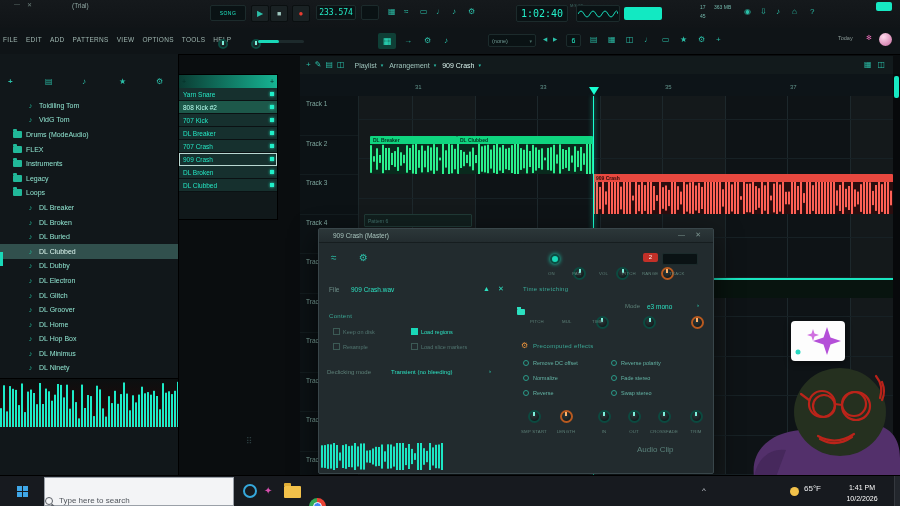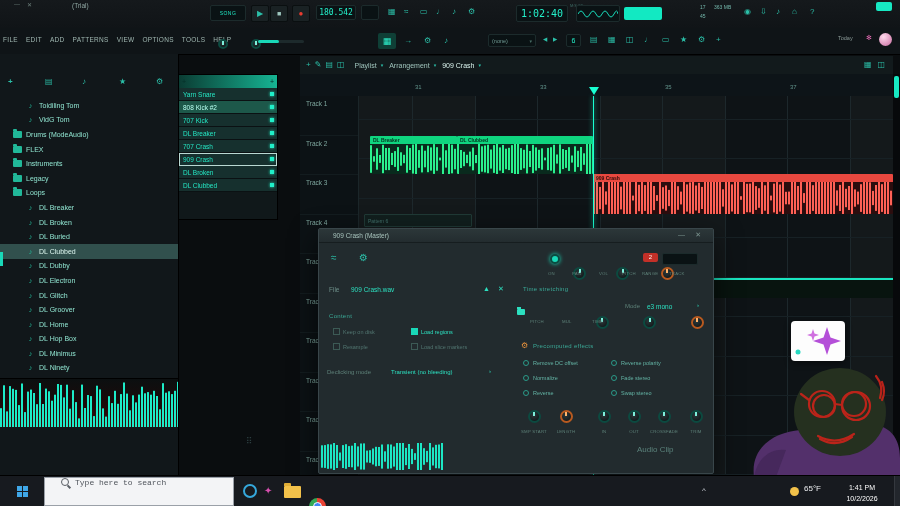--- a/index.html
+++ b/index.html
@@ -83,21 +83,21 @@
   .bknob .klabel{display:block;margin-top:2px;}
   .mini-folder{width:8px;height:6px;background:#2ce0c0;border-radius:1px;position:relative;display:inline-block;}
   .mini-folder::before{content:"";position:absolute;top:-2px;left:0;width:4px;height:2px;background:#2ce0c0;}
   
   .sticker{background:#fdfdfd;border-radius:4px;box-shadow:0 2px 6px rgba(0,0,0,.5);}
   
   .taskbar{background:#171a1f;border-top:1px solid #000;}
   .tk-start{display:flex;align-items:center;justify-content:center;}
   .win{display:grid;grid-template-columns:5px 5px;grid-template-rows:5px 5px;gap:1px;}
   .win b{background:#3fa7e8;}
-  .tk-search{background:#f3f4f6;border:1px solid #9aa0a8;box-sizing:border-box;display:flex;align-items:flex-start;gap:6px;padding:0 16px;font-family:Liberation Mono, monospace;}
+  .tk-search{background:#f3f4f6;border:1px solid #9aa0a8;box-sizing:border-box;display:flex;align-items:flex-end;gap:6px;padding:0 0;}
   .tk-search span{font-size:8px;color:#50555c;}
   .mag{width:8px;height:8px;border:1.5px solid #5a5f66;border-radius:50%;position:relative;display:inline-block;box-sizing:border-box;flex:none;}
   .mag::after{content:"";position:absolute;width:1.5px;height:4px;background:#5a5f66;left:6px;top:6px;transform:rotate(-45deg);}
   .app{width:17px;height:17px;border-radius:50%;position:relative;}
   .i-folder{width:17px;height:12px;margin-top:3px;background:#f2c14a;border-radius:1px;position:relative;}
   .i-folder::before{content:"";position:absolute;top:-3px;left:0;width:7px;height:3px;background:#e0ad35;border-radius:1px 1px 0 0;}
   .i-chrome{background:conic-gradient(#ea4335 0 120deg,#fbbc05 120deg 240deg,#34a853 240deg 360deg);}
   .i-chrome::after{content:"";position:absolute;inset:4px;border-radius:50%;background:#4285f4;border:1.5px solid #fff;box-sizing:border-box;}
   .clock{font-size:7px;color:#fff;text-align:center;line-height:1.5;}
 </style>
@@ -118,21 +118,21 @@
         <span class="gl">▶</span>
       </div>
     <div class="a tbtn" style="left:270px;top:5px">
         <span style="color:#9fc8c0;font-size:7px">■</span>
       </div>
     <div class="a tbtn" style="left:292px;top:5px">
         <span style="color:#e83c30;font-size:8px">●</span>
       </div>
 
     <div class="a disp" style="left:316px;top:5px;width:40px;height:15px">
-      <span class="mono" style="font-size:8px;color:#24f0ca">180.542</span>
+      <span class="mono" style="font-size:8px;color:#24f0ca">233.574</span>
     </div>
     <div class="a disp" style="left:361px;top:5px;width:18px;height:15px"></div>
 
     <span class="a gl" style="left:388px;top:8px">▦</span>
     <span class="a gl" style="left:404px;top:8px">≈</span>
     <span class="a gl" style="left:420px;top:8px">▭</span>
     <span class="a gl" style="left:436px;top:8px">♩</span>
     <span class="a gl" style="left:452px;top:8px">♪</span>
     <span class="a gl" style="left:468px;top:8px">⚙</span>
 

